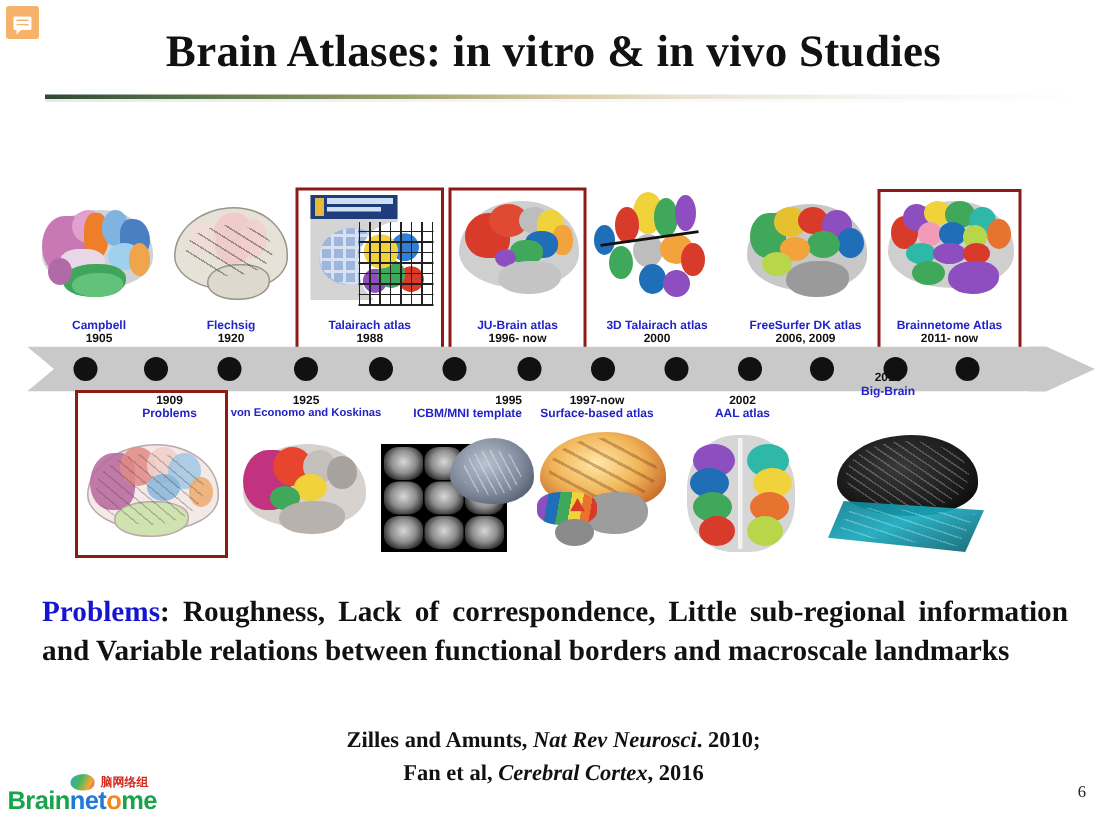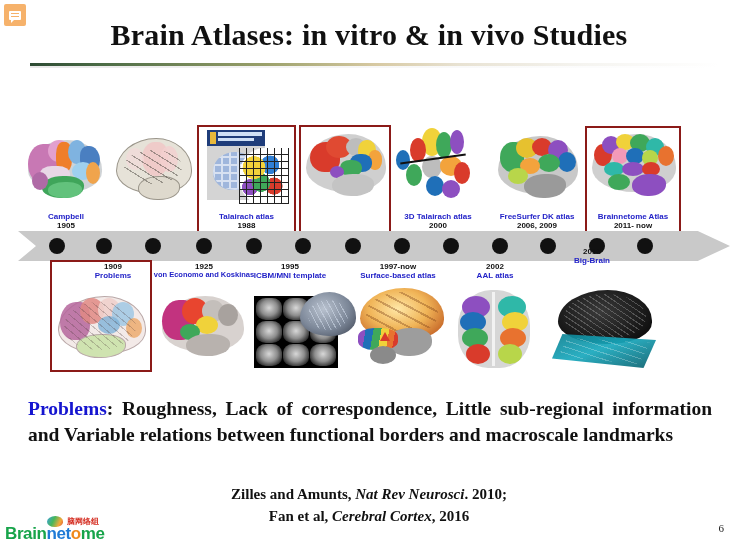--- a/index.html
+++ b/index.html
@@ -237,23 +237,31 @@
   </div>
 
   <div class="redbox" style="left:197px;top:125px;width:99px;height:113px;"></div>
   <div class="redbox" style="left:299px;top:125px;width:92px;height:113px;"></div>
   <div class="redbox" style="left:585px;top:126px;width:96px;height:112px;"></div>
 
   <div class="lbl" style="left:20px;top:212px;width:92px;">
     <div class="name">Campbell</div>
     <div class="year">1905</div>
   </div>
+  <div class="lbl" style="left:110px;top:212px;width:88px;">
+    <div class="name">Flechsig</div>
+    <div class="year">1920</div>
+  </div>
   <div class="lbl" style="left:197px;top:212px;width:99px;">
     <div class="name">Talairach atlas</div>
     <div class="year">1988</div>
+  </div>
+  <div class="lbl" style="left:299px;top:212px;width:92px;">
+    <div class="name">JU-Brain atlas</div>
+    <div class="year">1996- now</div>
   </div>
   <div class="lbl" style="left:390px;top:212px;width:96px;">
     <div class="name">3D Talairach atlas</div>
     <div class="year">2000</div>
   </div>
   <div class="lbl" style="left:487px;top:212px;width:100px;">
     <div class="name">FreeSurfer DK atlas</div>
     <div class="year">2006, 2009</div>
   </div>
   <div class="lbl" style="left:585px;top:212px;width:96px;">
@@ -277,21 +285,21 @@
   <div class="dot" style="left:637px;"></div>
 
   <div class="lbl" style="left:50px;top:262px;width:102px;margin-left:12px;">
     <div class="year">1909</div>
     <div class="name">Problems</div>
   </div>
   <div class="lbl" style="left:152px;top:262px;width:104px;">
     <div class="year">1925</div>
     <div class="name" style="font-size:7.5px;">von Economo and Koskinas</div>
   </div>
-  <div class="lbl" style="left:244px;top:262px;width:92px;">
+  <div class="lbl" style="left:256px;top:262px;width:92px;text-align:right;">
     <div class="year">1995</div>
     <div class="name">ICBM/MNI template</div>
   </div>
   <div class="lbl" style="left:347px;top:262px;width:102px;">
     <div class="year">1997-now</div>
     <div class="name">Surface-based atlas</div>
   </div>
   <div class="lbl" style="left:452px;top:262px;width:86px;">
     <div class="year">2002</div>
     <div class="name">AAL atlas</div>

